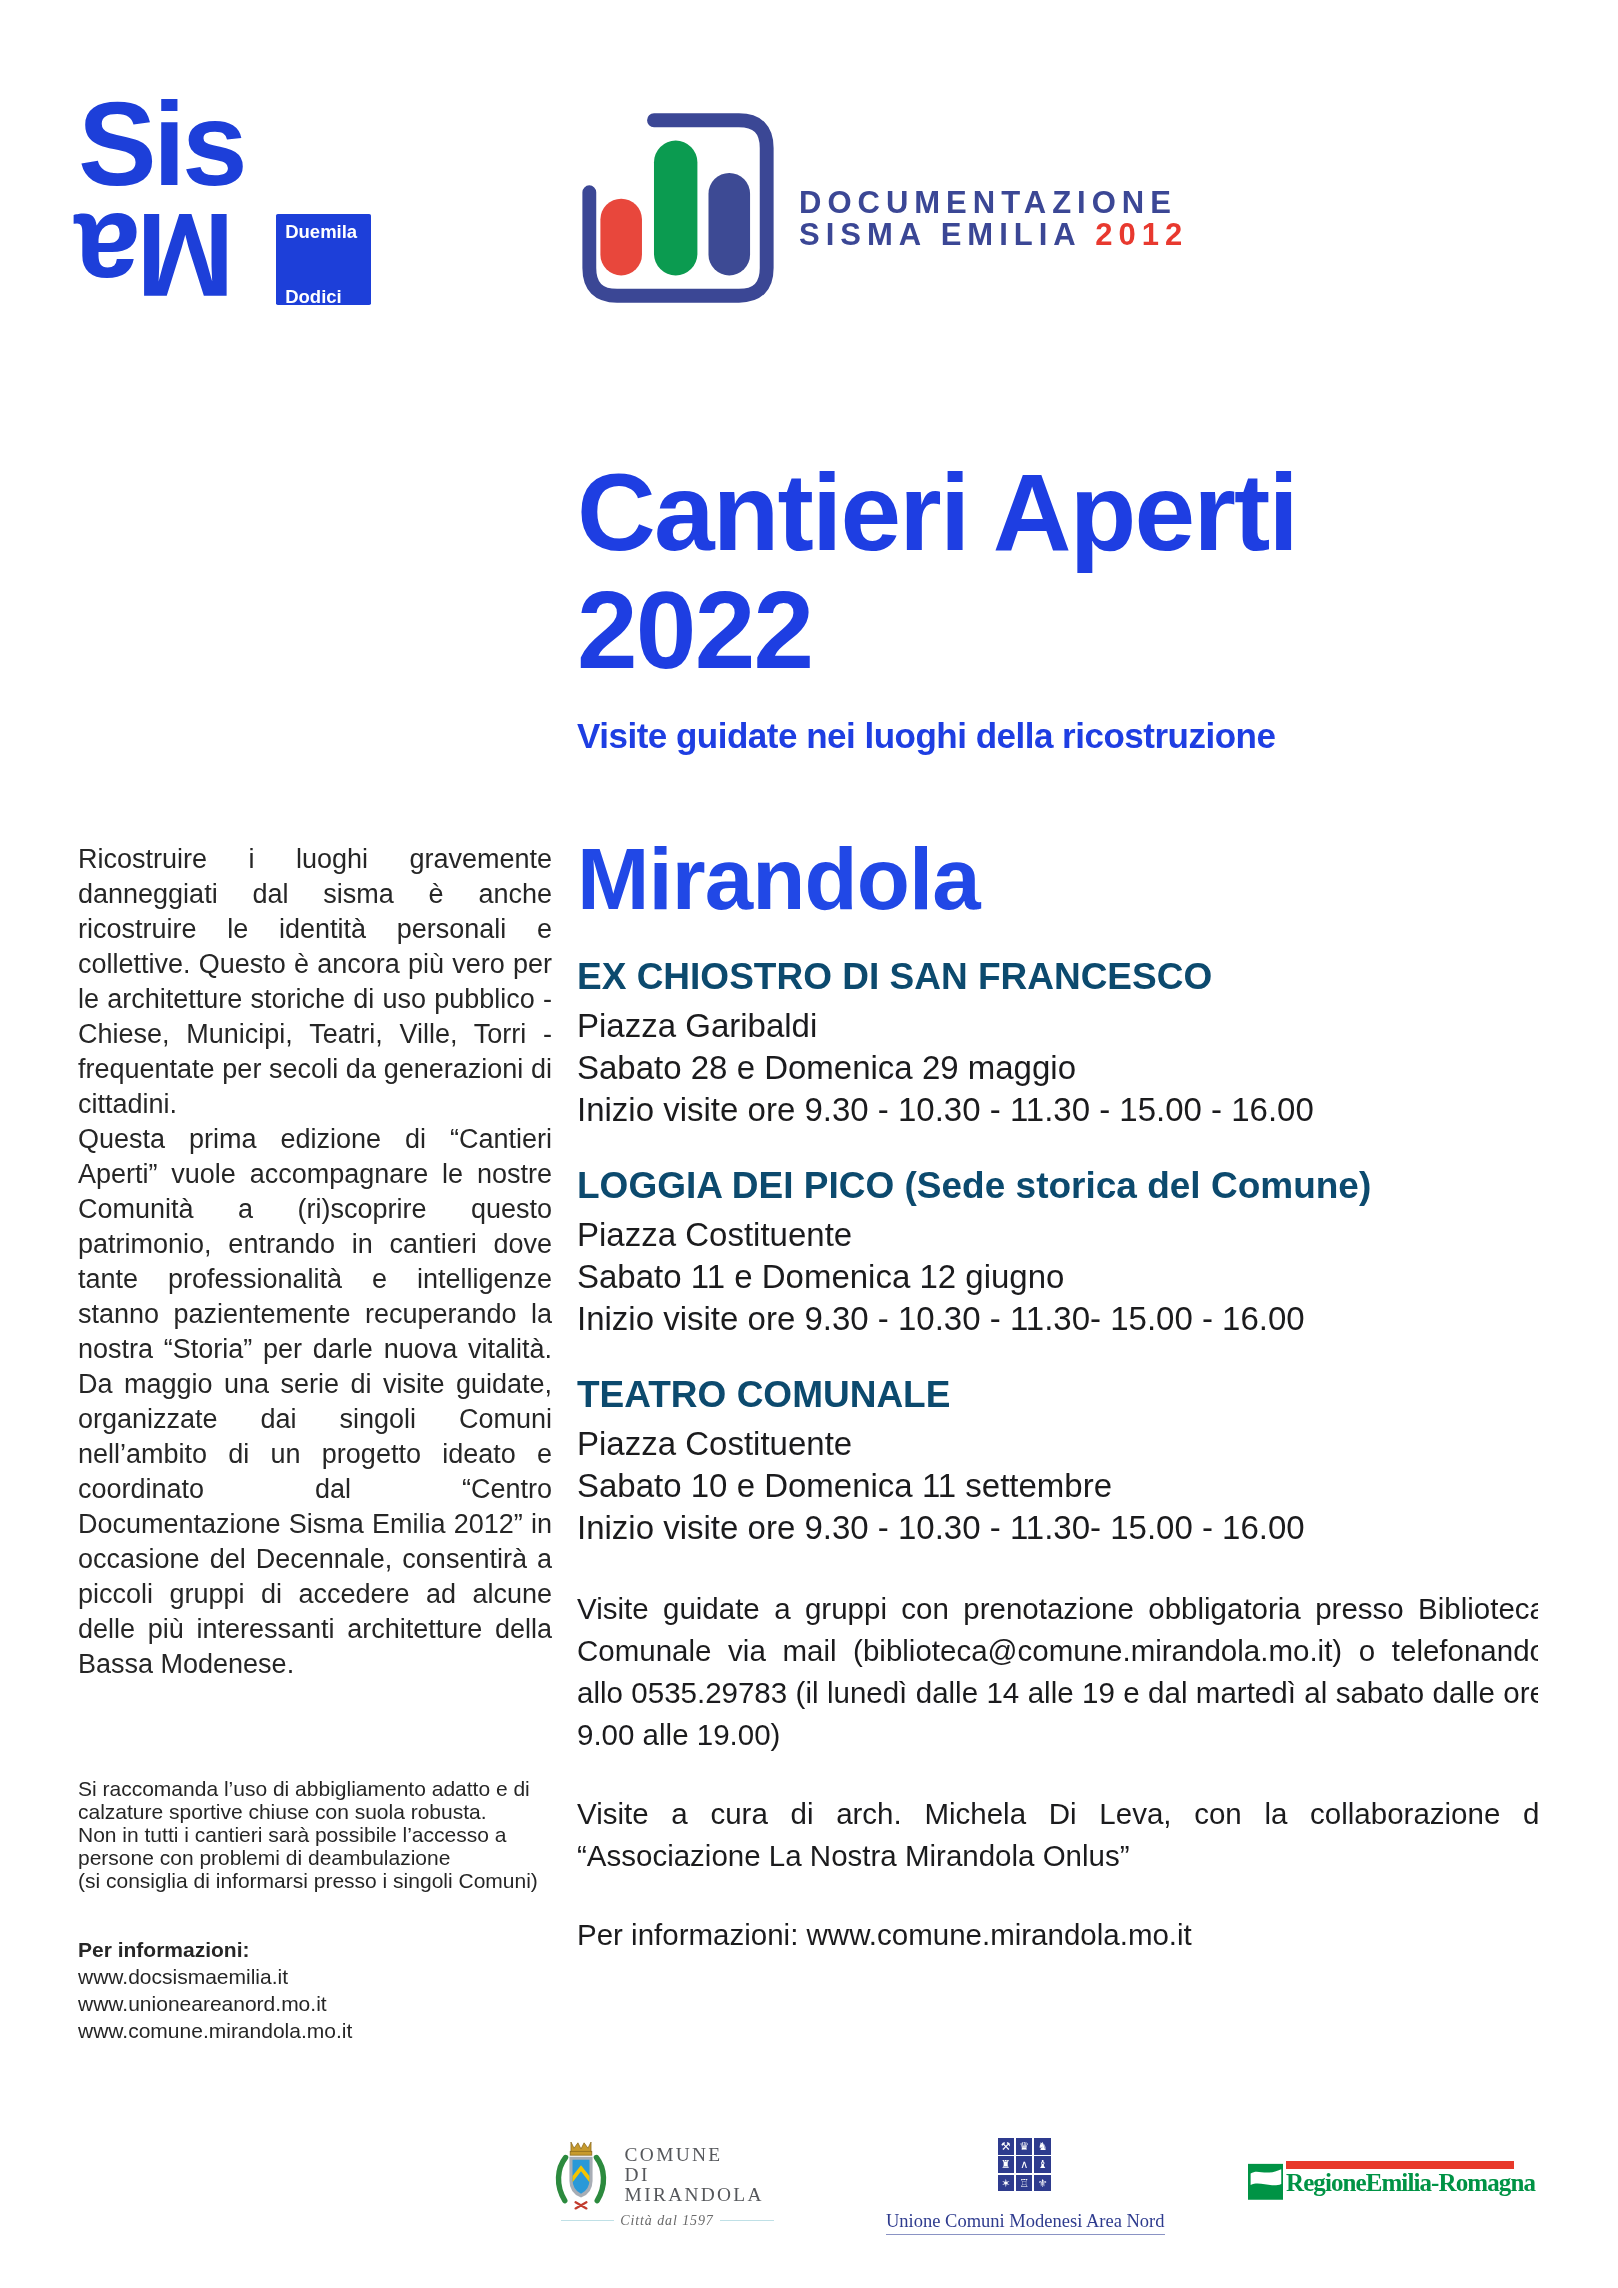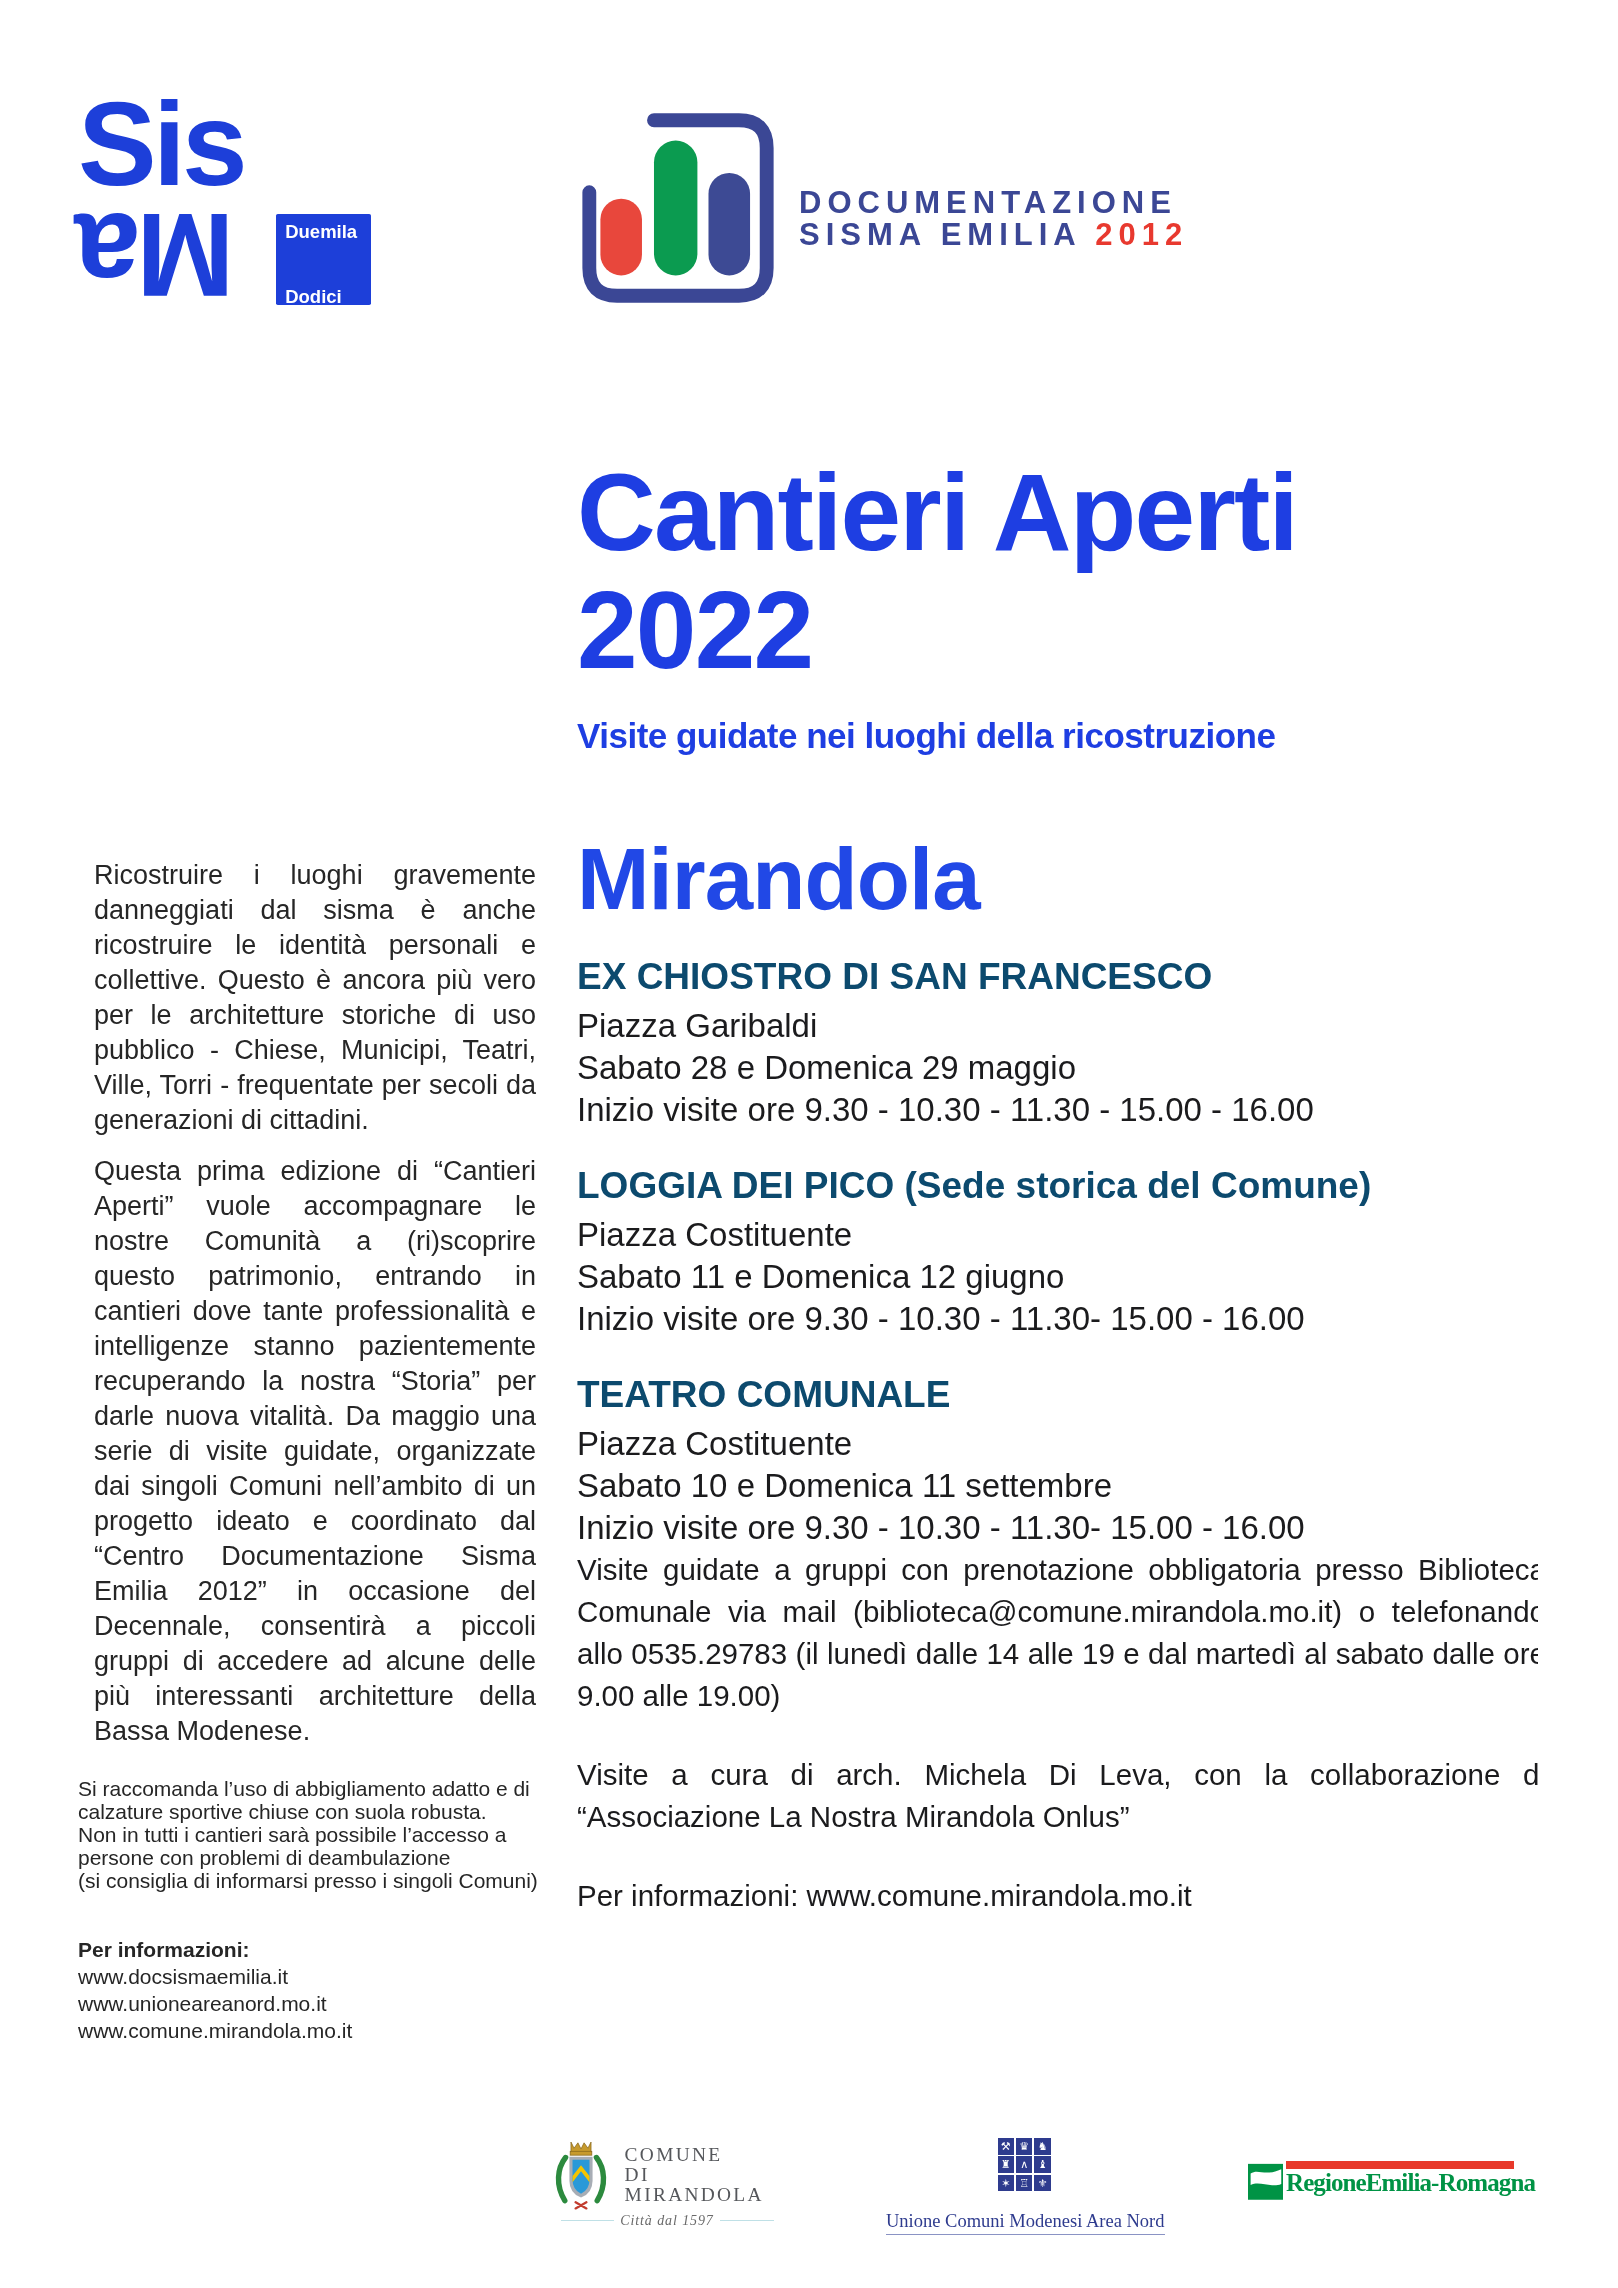--- a/index.html
+++ b/index.html
@@ -25,29 +25,29 @@
   .doclogo-year{color:#e8392f;}
 
   
   .titleblock{position:absolute;left:577px;top:454px;color:#1e3ee2;}
   .title-main{font-size:109px;font-weight:700;line-height:1.08;letter-spacing:-1.8px;}
   .title-sub{margin-top:27px;font-size:35px;font-weight:700;letter-spacing:-0.5px;}
 
   
   .intro{position:absolute;left:78px;top:842px;width:474px;font-size:27px;line-height:35px;
          text-align:justify;color:#262626;}
-  .intro p{margin:16px;}
+  .intro p{margin:0;}
 
   
   .city{position:absolute;left:577px;top:835px;width:969px;}
   .city-name{font-size:87px;font-weight:700;color:#2148e6;line-height:1;letter-spacing:-0.9px;margin:0;}
   .venue{margin-top:33px;}
   .venue-title{font-size:37px;font-weight:700;color:#0c4a6e;line-height:1.2;margin:0 0 5.5px 0;}
   .venue-line{font-size:33px;line-height:42px;color:#1b1b1d;}
-  .booking{font-size:29.5px;line-height:42px;color:#1b1b1d;text-align:justify;}
+  .booking{margin-top:39px;font-size:29.5px;line-height:42px;color:#1b1b1d;text-align:justify;}
   .booking + .booking{margin-top:37px;}
 
   
   .notes{position:absolute;left:78px;top:1777px;font-size:21px;line-height:23px;color:#262626;}
   .info{position:absolute;left:78px;top:1936px;font-size:21px;line-height:27px;color:#262626;}
   .info-heading{font-weight:700;}
 
   
   .comune{position:absolute;left:554px;top:2137px;display:flex;}
   .comune-crest{width:54px;height:78px;}

